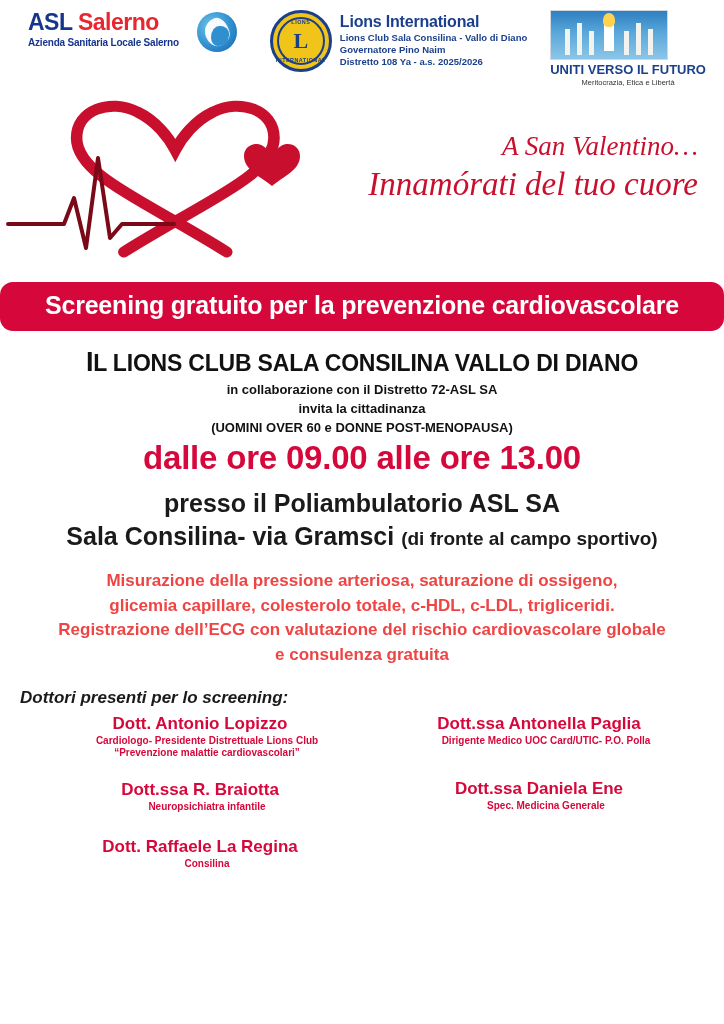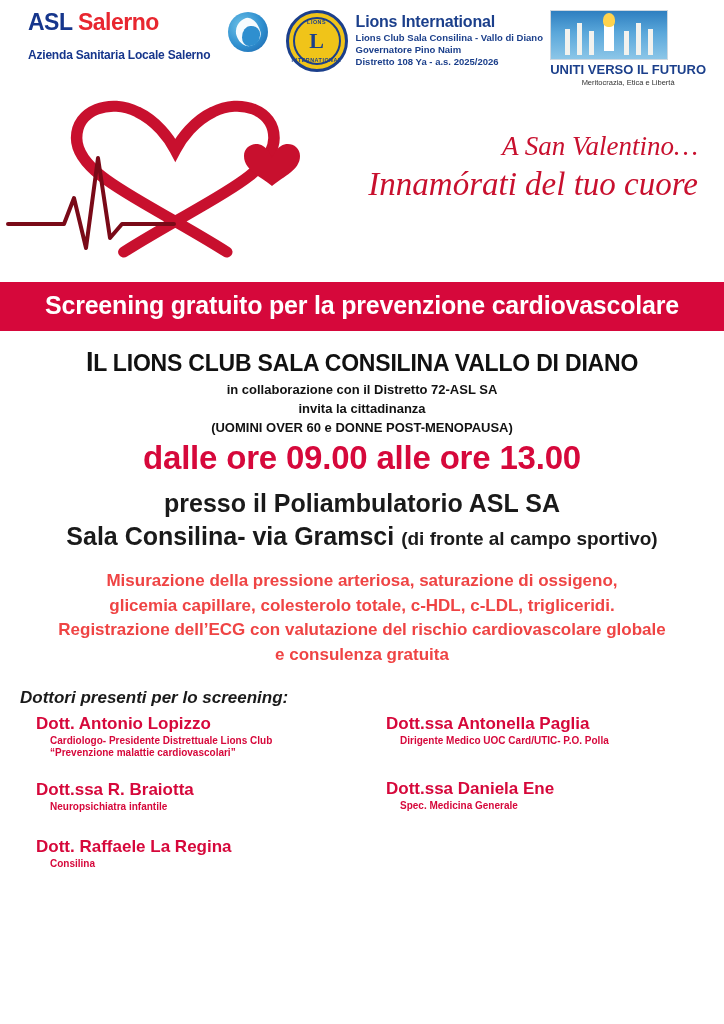--- a/index.html
+++ b/index.html
@@ -36,25 +36,25 @@
   .asl-text-wrap { display: flex; flex-direction: column; }
   .asl-title {
     font-size: 23px;
     font-weight: bold;
     letter-spacing: -0.5px;
     line-height: 1.05;
     color: #16368c;
   }
   .asl-title .salerno { color: #e8262f; }
   .asl-sub {
-    font-size: 12px;
+    font-size: 10px;
     color: #16368c;
     font-weight: bold;
     letter-spacing: -0.2px;
-    margin-top: 14px;
+    margin-top: 3px;
   }
   .asl-swirl {
     width: 40px; height: 40px;
     border-radius: 50%;
     background: radial-gradient(circle at 35% 35%, #6fc3e8 0%, #2f8fcf 55%, #1a5fa8 100%);
     position: relative;
     overflow: hidden;
     margin-top: 2px;
   }
   .asl-swirl::after {
@@ -194,20 +194,21 @@
 
   
   .banner {
     background: #d6083b;
     color: #ffffff;
     text-align: center;
     font-size: 25px;
     font-weight: bold;
     padding: 9px 0 11px 0;
     letter-spacing: -0.2px;
+    border-radius: 13px;
   }
 
   
   .body-block {
     text-align: center;
     padding: 16px 18px 0 18px;
   }
   .b-line1 {
     font-size: 23px;
     font-weight: bold;
@@ -261,20 +262,21 @@
     font-size: 17px;
     font-weight: bold;
     font-style: italic;
     margin: 20px 0 6px 20px;
   }
   .doctors-grid {
     display: grid;
     grid-template-columns: 1fr 1fr;
     padding: 0 32px 0 36px;
     row-gap: 10px;
+    text-align: center;
   }
   .doc {
     margin-bottom: 2px;
   }
   .doc .name {
     color: #d6083b;
     font-weight: bold;
     font-size: 17px;
   }
   .doc .role {

